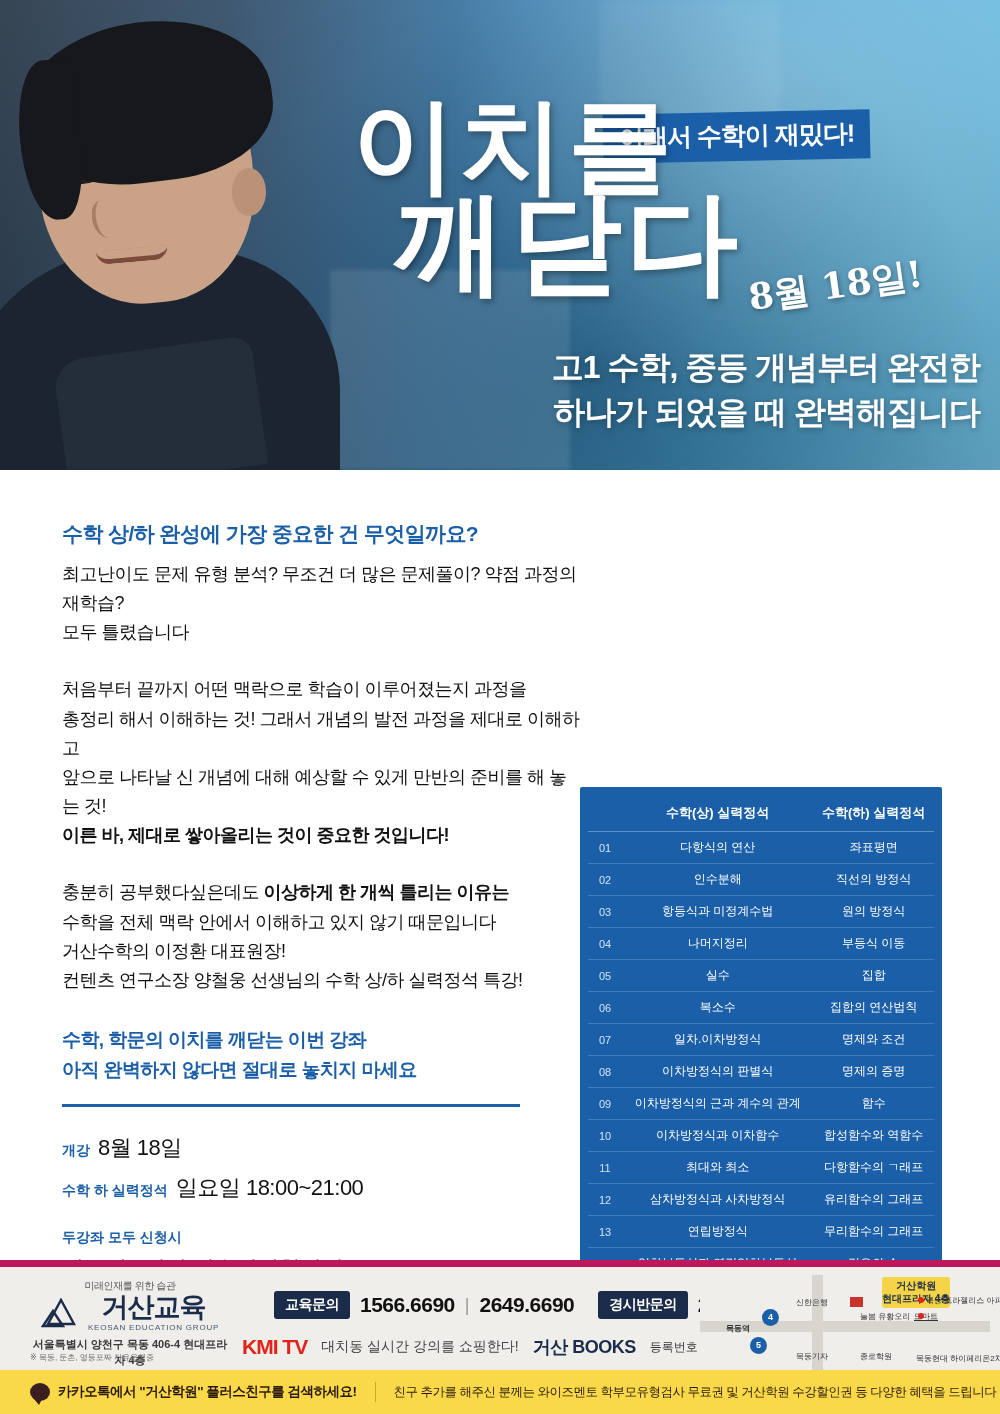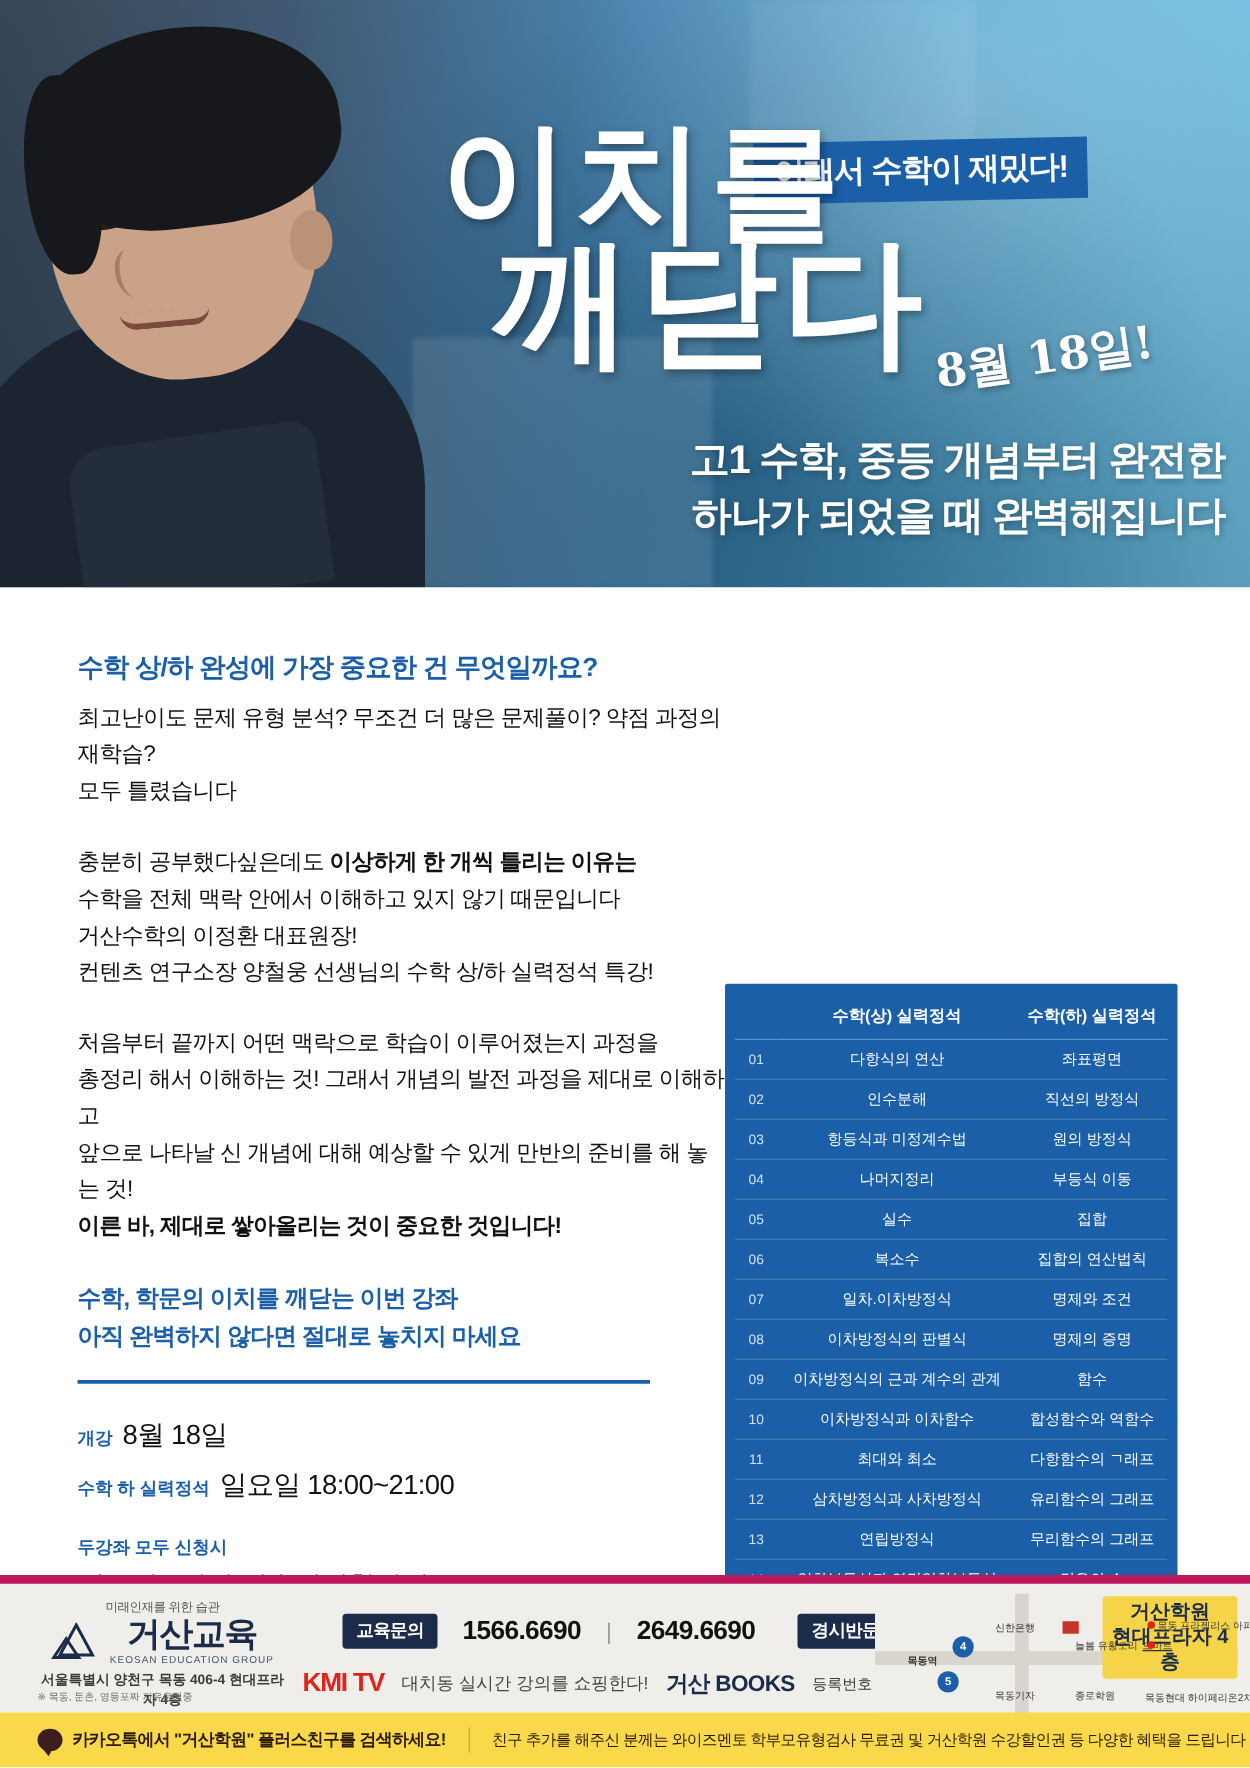--- a/index.html
+++ b/index.html
@@ -172,21 +172,21 @@
   }
   .logo-block { position: absolute; left: 30px; top: 12px; width: 200px; text-align: center; }
   .logo-tag { font-size: 10px; color: #555; letter-spacing: -0.4px; }
   .logo-main { display: flex; align-items: center; justify-content: center; gap: 7px; margin-top: 1px; }
   .logo-mark svg { display: block; }
   .logo-name { font-size: 27px; font-weight: bold; color: #1b2b4a; letter-spacing: -1px; line-height: 1; }
   .logo-en { font-size: 8px; color: #45566f; letter-spacing: 0.8px; margin-top: 2px; }
   .addr { margin-top: 5px; font-size: 11px; color: #3a3a3a; line-height: 1.45; font-weight: bold; }
 
   .contact { position: absolute; left: 242px; top: 24px; }
-  .contact-row { display: flex; align-items: center; gap: 20px; padding-left: 32px; }
+  .contact-row { display: flex; align-items: center; gap: 10px; padding-left: 32px; }
   .pill {
     background: #1b2b4a; color: #fff; font-size: 14px; font-weight: bold;
     padding: 5px 11px; border-radius: 3px; letter-spacing: -0.5px;
   }
   .phone { font-size: 21px; font-weight: bold; color: #111; letter-spacing: -0.5px; }
   .sep { color: #999; font-size: 18px; }
   .brand-row { display: flex; align-items: center; gap: 14px; margin-top: 16px; }
   .kmi { font-size: 21px; font-weight: bold; color: #e2231a; letter-spacing: -1px; }
   .kmi-sub { font-size: 14px; color: #444; }
   .gbooks { font-size: 18px; font-weight: bold; color: #1b2b4a; letter-spacing: -0.5px; }
@@ -197,21 +197,21 @@
   .map-road-h { position: absolute; left: 0; top: 46px; width: 290px; height: 11px; background: #d8d4ce; }
   .map-road-v { position: absolute; left: 112px; top: 0; width: 11px; height: 96px; background: #d8d4ce; }
   .map-node {
     position: absolute; background: #1b5fa8; color: #fff; font-size: 9px; font-weight: bold;
     border-radius: 50%; width: 17px; height: 17px; line-height: 17px; text-align: center;
   }
   .map-lbl { position: absolute; font-size: 8px; color: #333; white-space: nowrap; }
   .map-dot { position: absolute; width: 6px; height: 6px; border-radius: 50%; background: #e2231a; }
   .map-badge {
     position: absolute; left: 182px; top: 2px; background: #f5d547; color: #1b2b4a;
-    font-size: 16px; font-weight: bold; padding: 3px 0; border-radius: 3px; text-align: center;
+    font-size: 10px; font-weight: bold; padding: 3px 0; border-radius: 3px; text-align: center;
     line-height: 1.25;
   }
   .map-sq { position: absolute; width: 13px; height: 10px; background: #c8342c; }
 
   
   .kakao {
     position: absolute; left: 0; top: 1370px; width: 1000px; height: 44px;
     background: #f9d949; display: flex; align-items: center;
   }
   .kakao-left { display: flex; align-items: center; gap: 8px; margin-left: 30px; }
@@ -273,33 +273,33 @@
 
   <div class="copy">
     <div class="q-head">수학 상/하 완성에 가장 중요한 건 무엇일까요?</div>
 
     <div class="para">
       <div>최고난이도 문제 유형 분석? 무조건 더 많은 문제풀이? 약점 과정의 재학습?</div>
       <div>모두 틀렸습니다</div>
     </div>
 
     <div class="para gap">
+      <div>처음부터 끝까지 어떤 맥락으로 학습이 이루어졌는지 과정을</div>
+      <div>총정리 해서 이해하는 것! 그래서 개념의 발전 과정을 제대로 이해하고</div>
+      <div>앞으로 나타날 신 개념에 대해 예상할 수 있게 만반의 준비를 해 놓는 것!</div>
+      <div style="font-weight:bold">이른 바, 제대로 쌓아올리는 것이 중요한 것입니다!</div>
+    </div>
+
+    <div class="para gap">
       <div>
         <span>충분히 공부했다싶은데도 </span><b>이상하게 한 개씩 틀리는 이유는</b>
       </div>
       <div>수학을 전체 맥락 안에서 이해하고 있지 않기 때문입니다</div>
       <div>거산수학의 이정환 대표원장!</div>
       <div>컨텐츠 연구소장 양철웅 선생님의 수학 상/하 실력정석 특강!</div>
-    </div>
-
-    <div class="para gap">
-      <div>처음부터 끝까지 어떤 맥락으로 학습이 이루어졌는지 과정을</div>
-      <div>총정리 해서 이해하는 것! 그래서 개념의 발전 과정을 제대로 이해하고</div>
-      <div>앞으로 나타날 신 개념에 대해 예상할 수 있게 만반의 준비를 해 놓는 것!</div>
-      <div style="font-weight:bold">이른 바, 제대로 쌓아올리는 것이 중요한 것입니다!</div>
     </div>
 
     <div class="cta">
       <div>수학, 학문의 이치를 깨닫는 이번 강좌</div>
       <div>아직 완벽하지 않다면 절대로 놓치지 마세요</div>
     </div>
 
     <div class="rule"></div>
 
     <div class="schedule">

